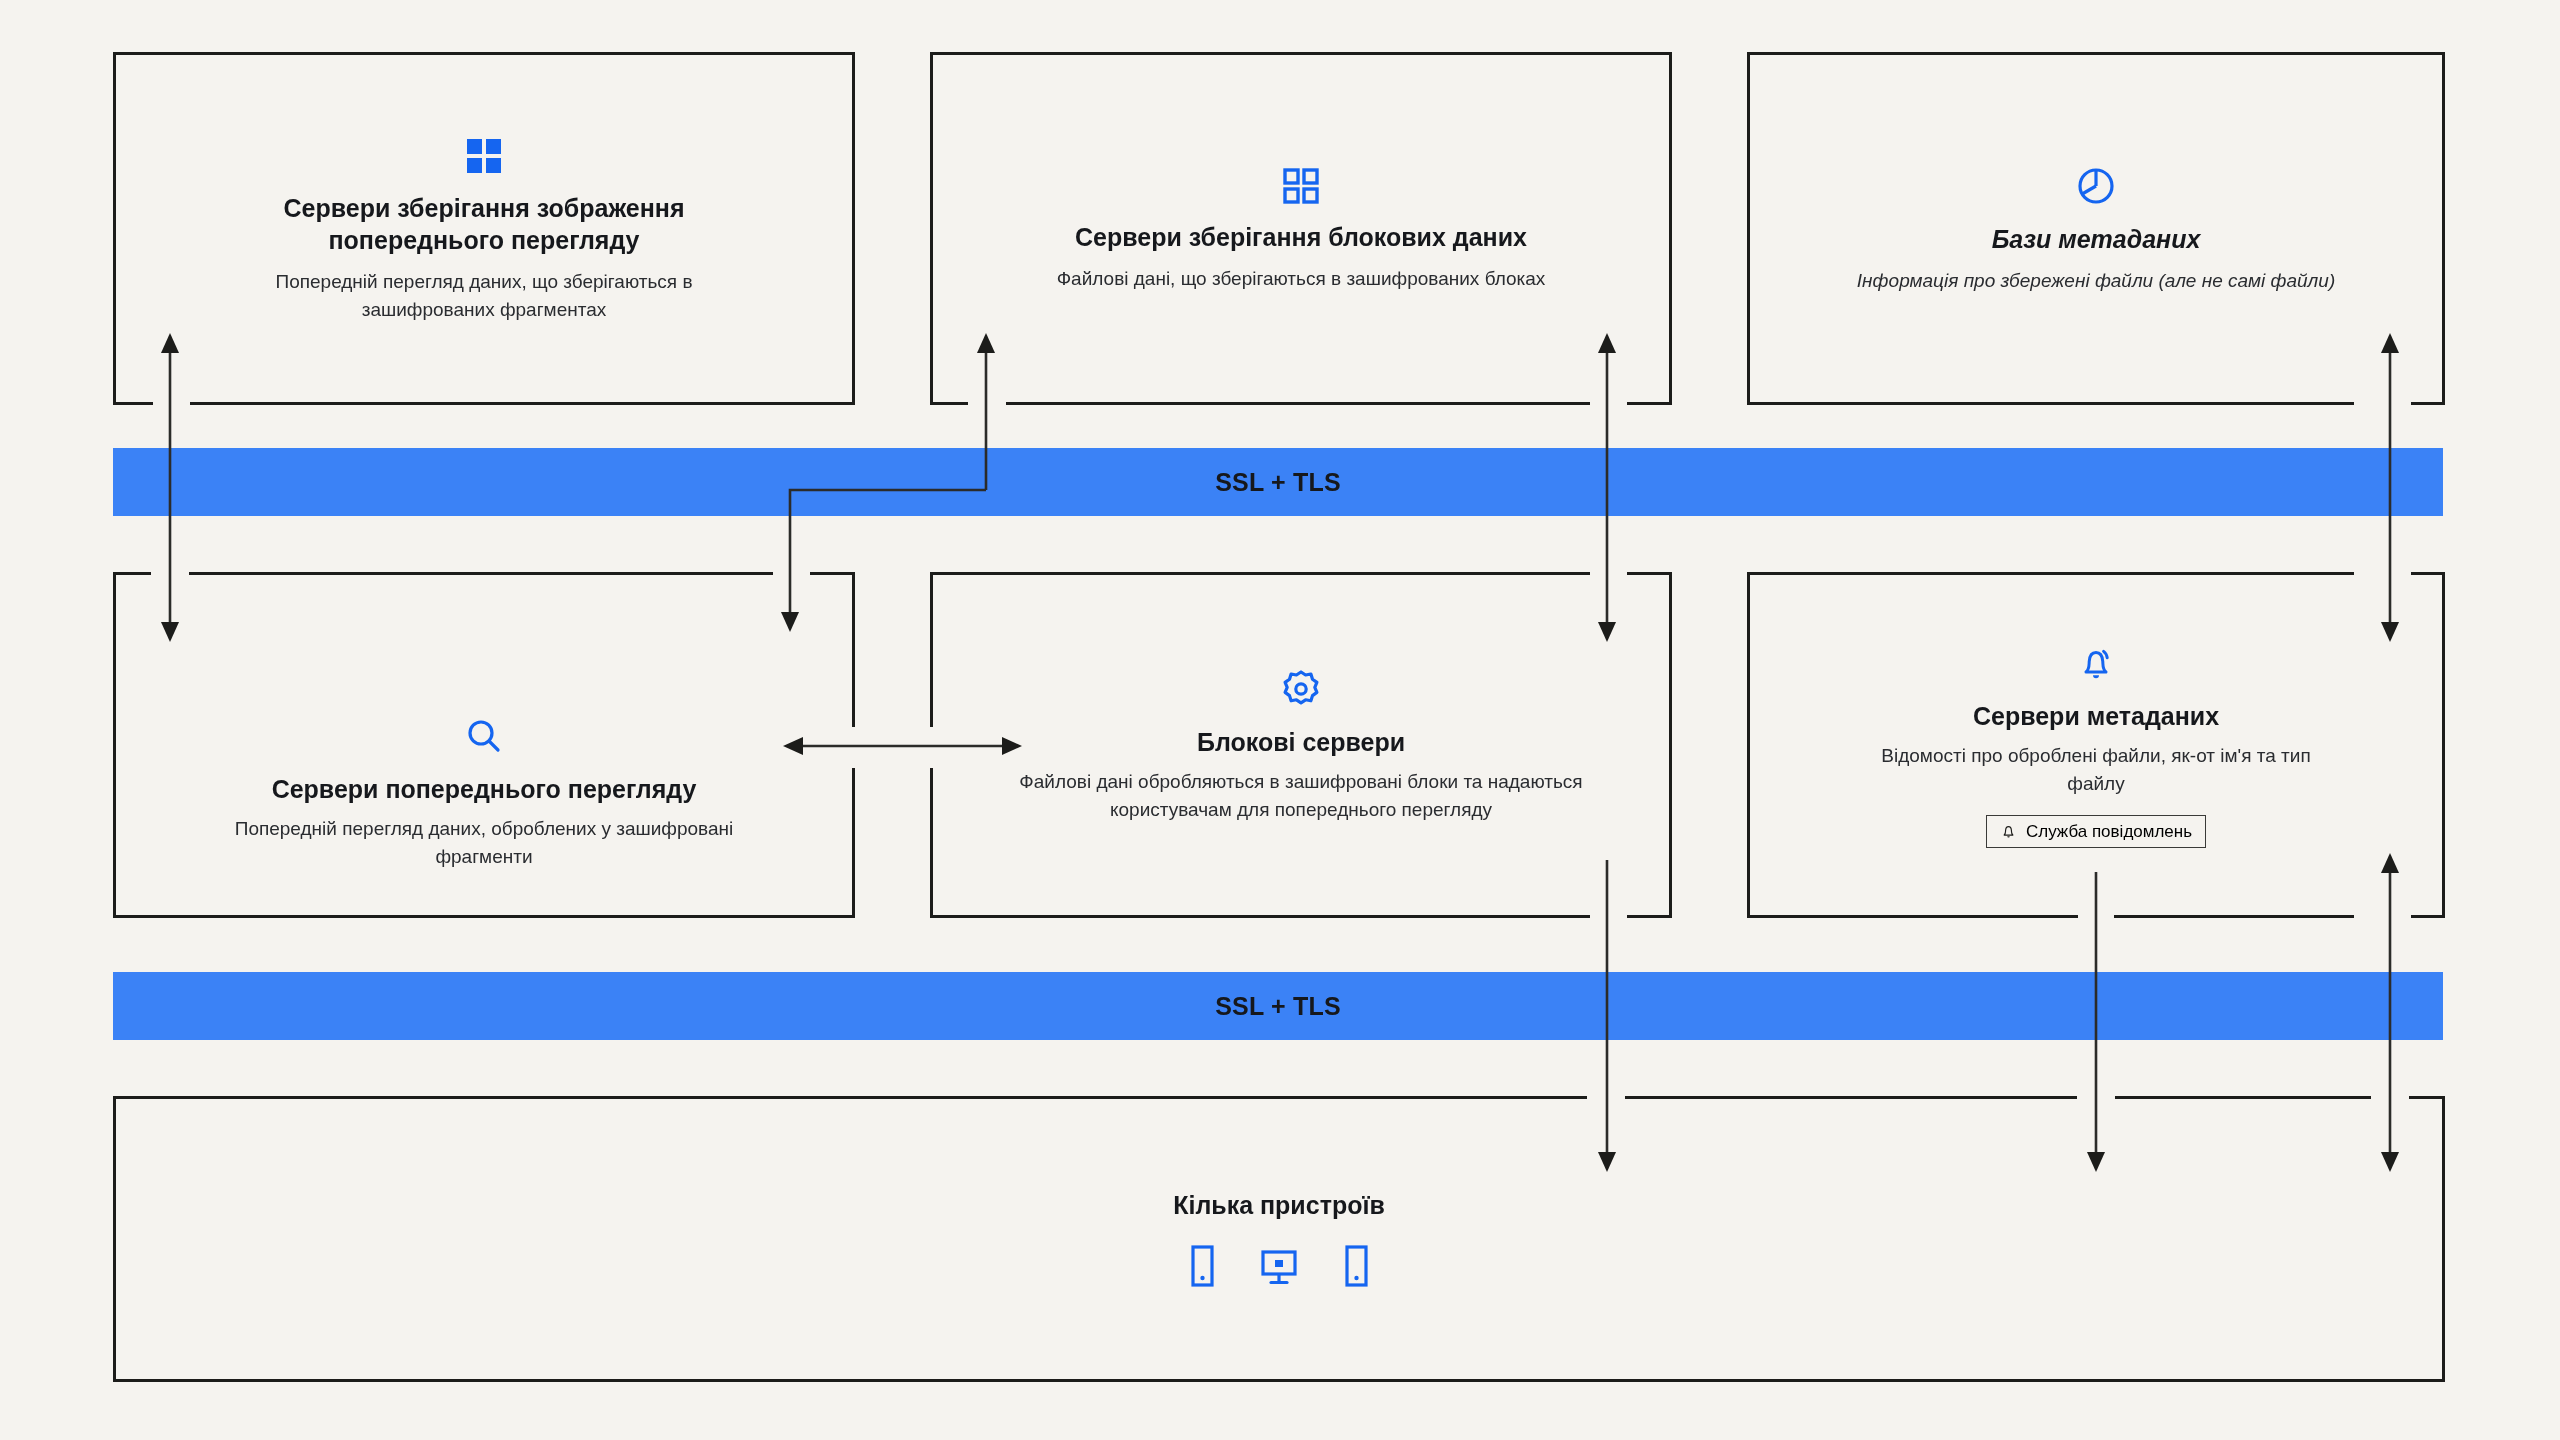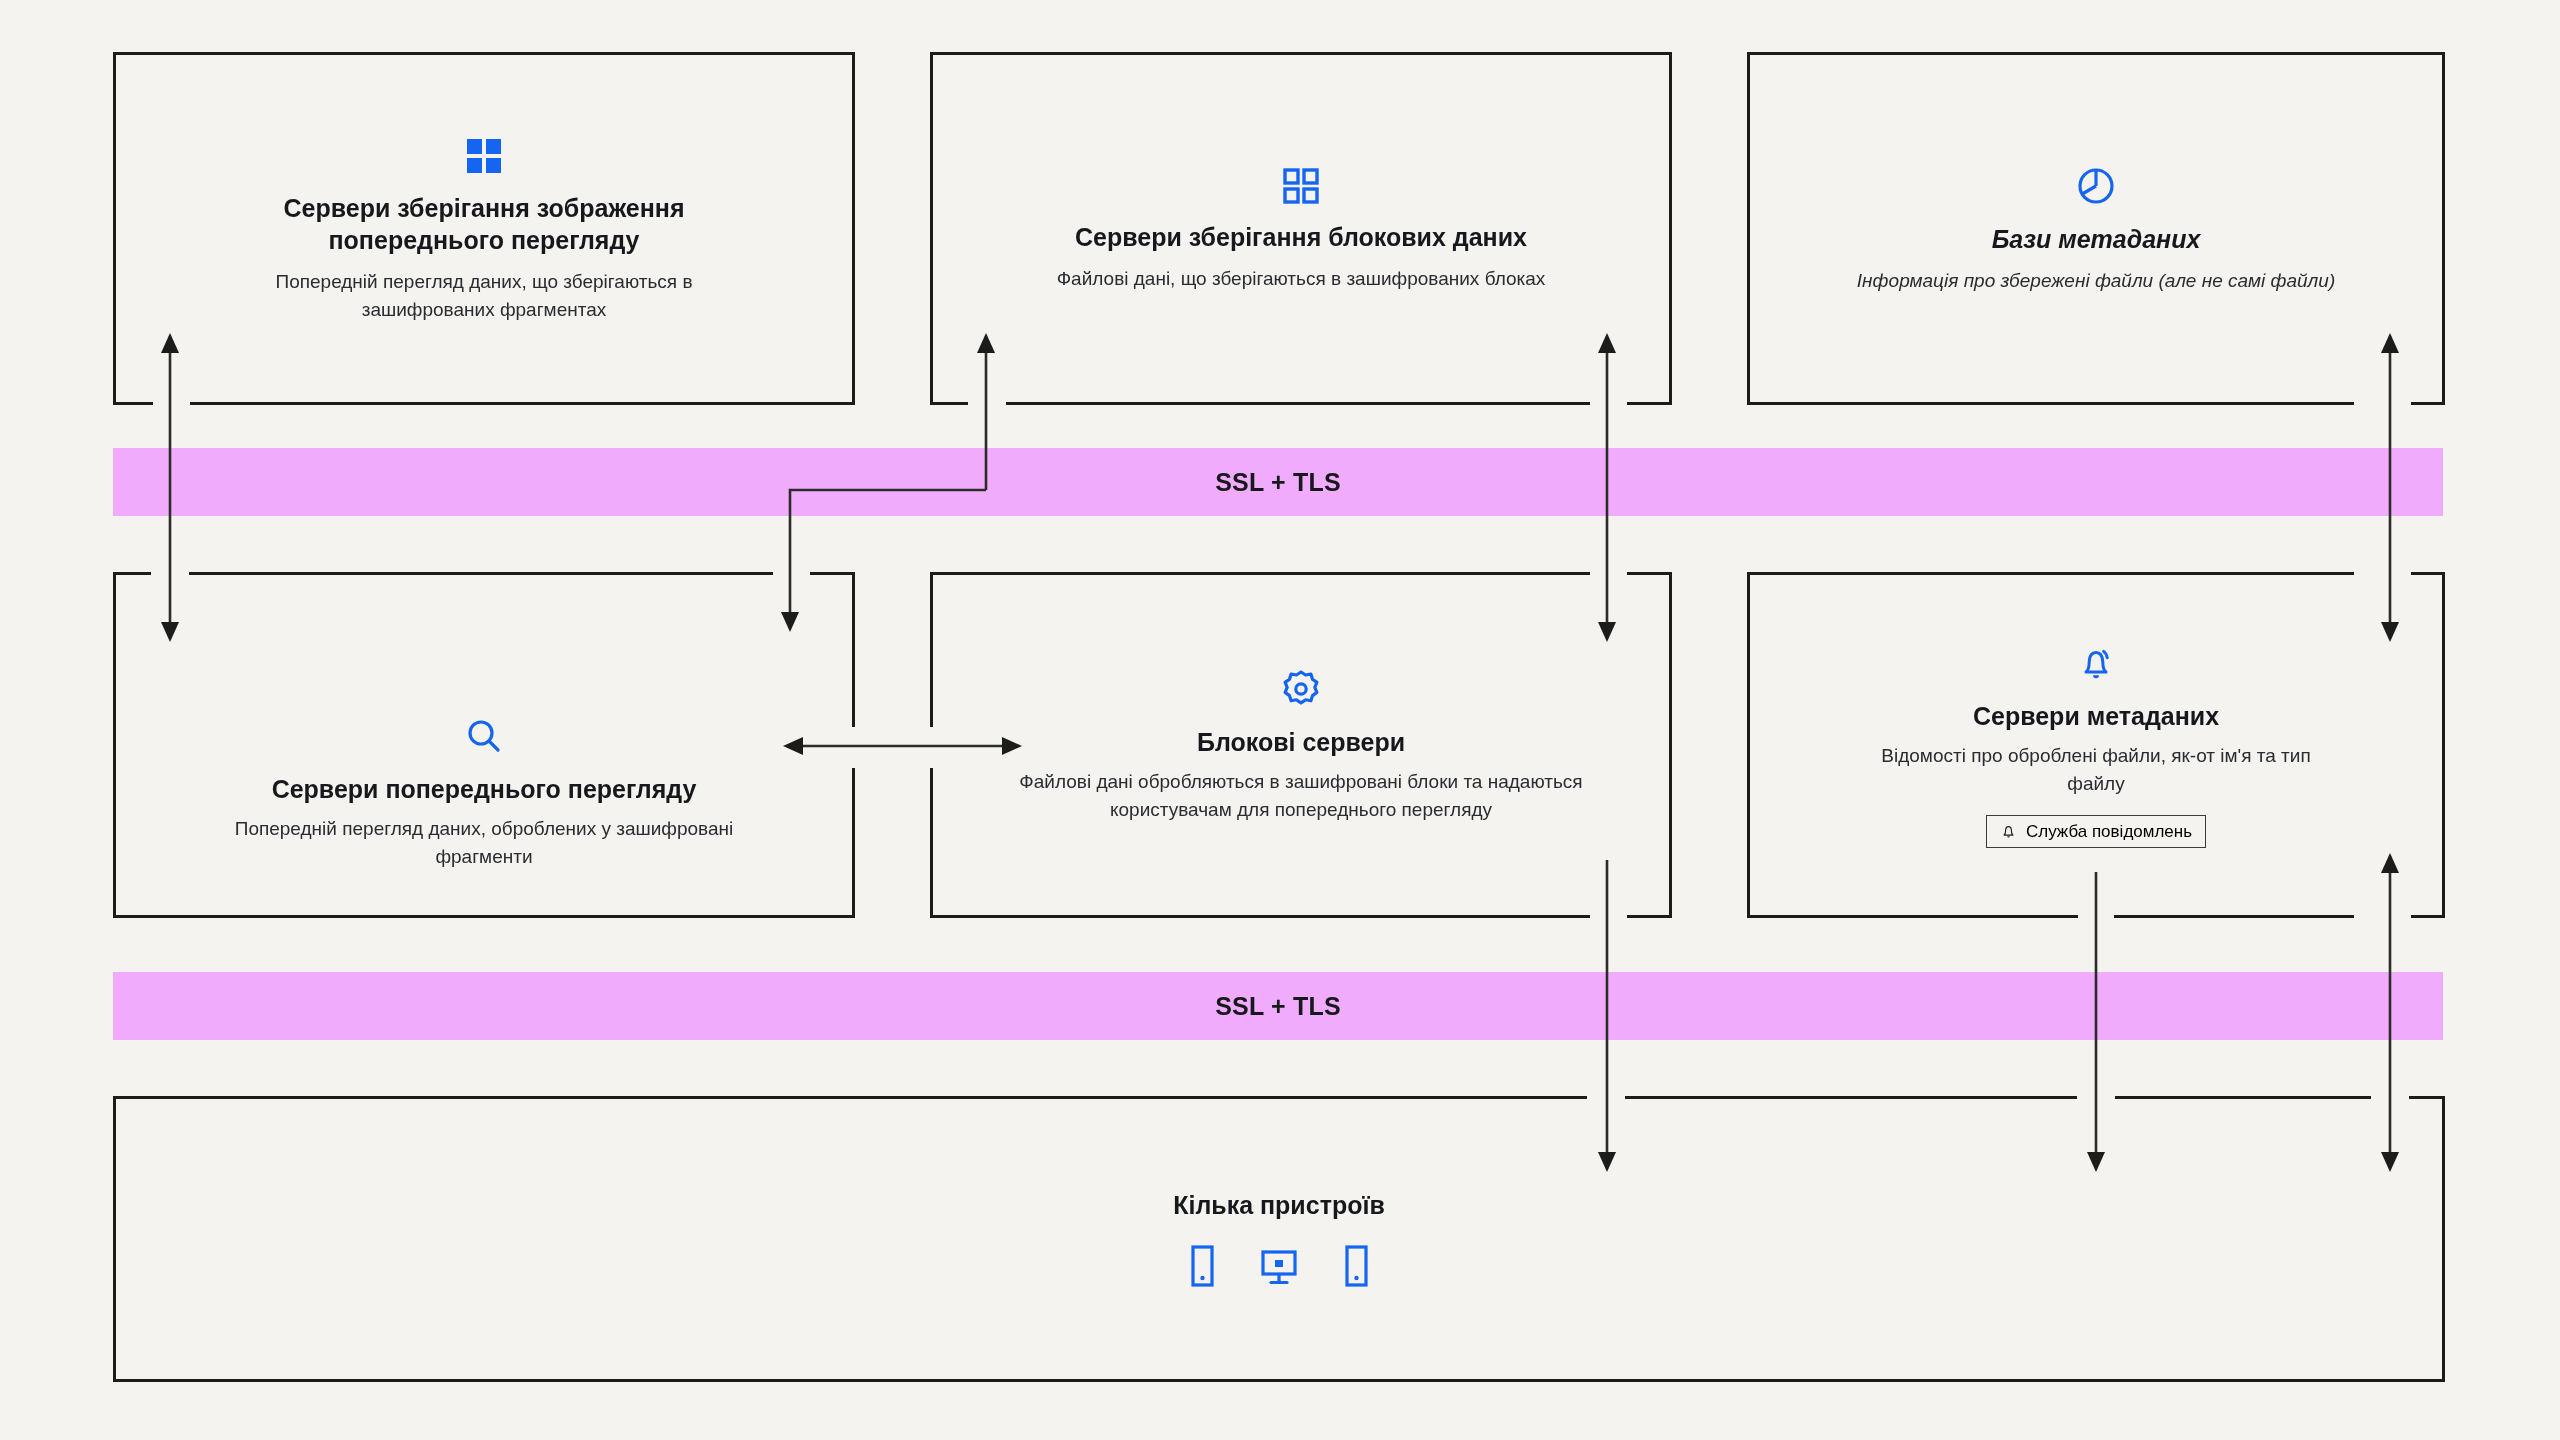--- a/index.html
+++ b/index.html
@@ -7,21 +7,21 @@
     width:2560px;height:1440px;
     background:#F5F3EF;
     font-family:"Liberation Sans","DejaVu Sans",sans-serif;
     overflow:hidden;
   }
   #stage{position:relative;width:2560px;height:1440px;}
 
   
   .band{
     position:absolute;
-    background:#f0abfc;
+    background:#3b82f6;
     display:flex;align-items:center;justify-content:center;
   }
   .band-label{
     font-size:25px;font-weight:bold;color:#16181C;letter-spacing:.2px;
   }
 
   
   .card{position:absolute;}
   .card .edge{position:absolute;background:#1C1C1A;}
   .card-body{

